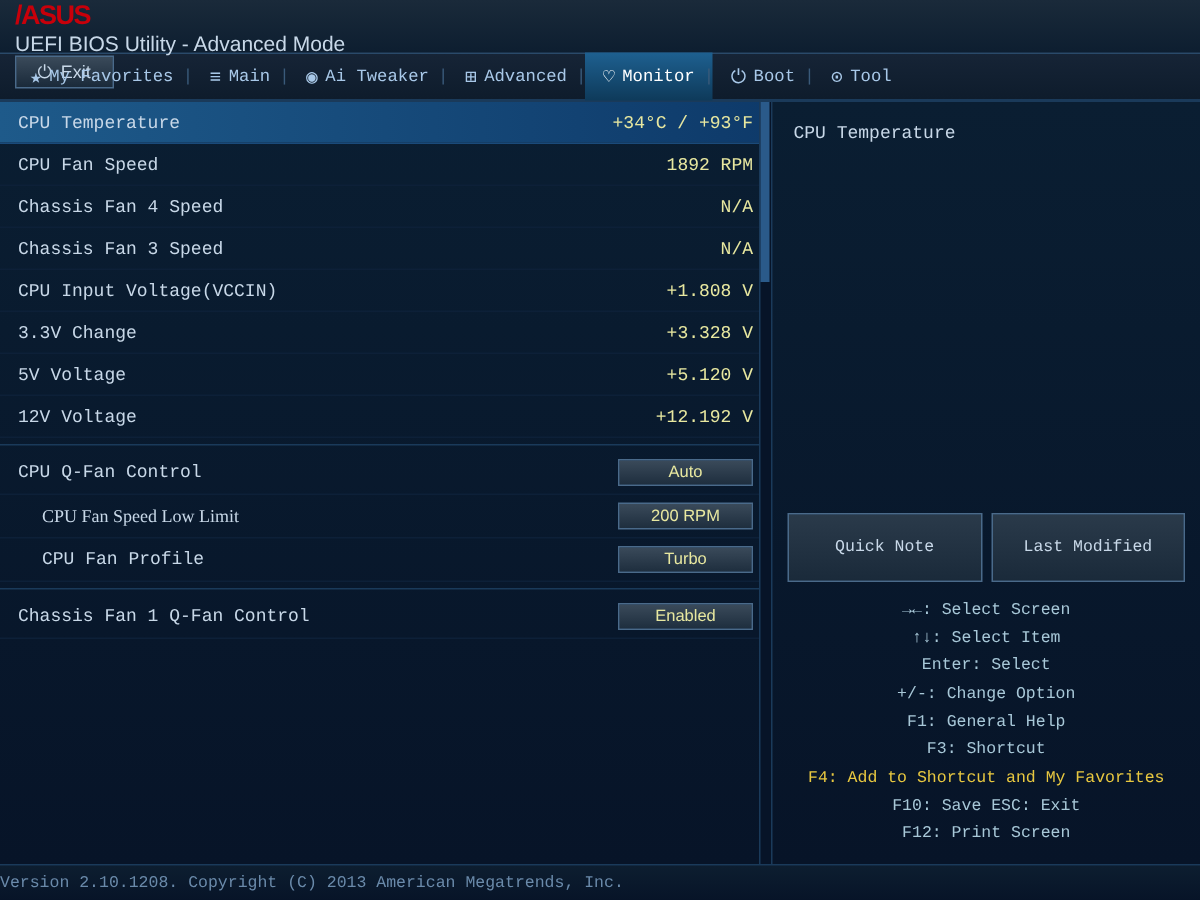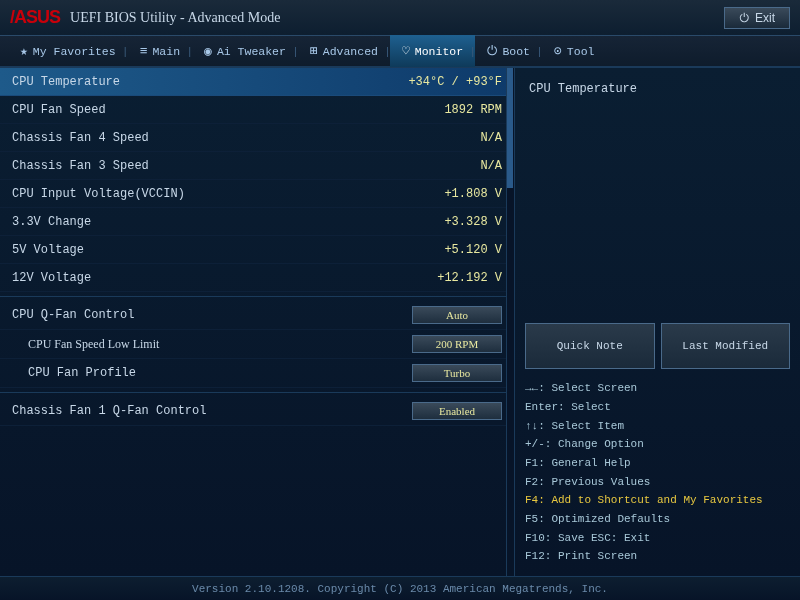--- a/index.html
+++ b/index.html
@@ -9,38 +9,39 @@
       background: #0a1628;
       font-family: 'Courier New', Courier, monospace;
       color: #c8d8e8;
       font-size: 12px;
       overflow: hidden;
     }
 
     
     #header {
       display: flex;
-      align-items: center;
+      align-items: flex-start;
       background: linear-gradient(180deg, #1a2a3a 0%, #0d1e30 100%);
       height: 36px;
       padding: 0 10px;
       border-bottom: 1px solid #2a4a6a;
+      flex-direction: column;
     }
     #asus-logo {
       color: #c8000a;
       font-size: 18px;
       font-weight: bold;
       font-family: Arial, sans-serif;
       letter-spacing: -1px;
       margin-right: 10px;
     }
     #header-title {
       color: #c8d8e8;
       font-size: 14px;
-      font-family: Liberation Serif, serif;
+      font-family: Liberation Sans, sans-serif;
       flex: 1;
     }
     #exit-btn {
       background: linear-gradient(180deg, #3a4a5a, #1a2a3a);
       border: 1px solid #4a6a8a;
       color: #c8d8e8;
       padding: 3px 14px;
       cursor: pointer;
       font-size: 12px;
       display: flex;
@@ -124,21 +125,21 @@
     }
 
     
     .btn-value {
       background: linear-gradient(180deg, #3a4a5a, #1e2e3e);
       border: 1px solid #4a6a8a;
       color: #e8e8a0;
       padding: 2px 16px;
       min-width: 90px;
       text-align: center;
-      font-family: Liberation Serif, serif;
+      font-family: Liberation Sans, sans-serif;
       font-size: 11px;
     }
     #scroll-thumb {
       width: 6px;
       height: 120px;
       background: #2a5a8a;
       position: absolute;
       top: 0;
     }
 
@@ -175,31 +176,31 @@
       cursor: pointer;
       font-size: 11px;
       font-family: 'Courier New', Courier, monospace;
       text-align: center;
     }
 
     #shortcuts {
       font-size: 11px;
       line-height: 1.7;
       color: #a8c8d8;
+      text-align: center;
     }
     .shortcut-f4 { color: #e8c840; }
 
     
     #footer {
       height: 24px;
       background: linear-gradient(180deg, #0d1e30, #071428);
       border-top: 1px solid #1a3a5a;
       display: flex;
       align-items: center;
-      justify-content: center;
       color: #6a8aaa;
       font-size: 11px;
     }
 
     
     #vert-scroll {
       position: absolute;
       right: 0;
       top: 0;
       bottom: 0;
@@ -320,27 +321,26 @@
       <div id="info-title">CPU Temperature</div>
     </div>
 
     <div id="action-buttons">
       <button class="action-btn">Quick Note</button>
       <button class="action-btn">Last Modified</button>
     </div>
 
     <div id="shortcuts">
       <div>→←: Select Screen</div>
+      <div>↑↓: Select Item</div>
       <div>Enter: Select</div>
-      <div>↑↓: Select Item</div>
       <div>+/-: Change Option</div>
       <div>F1: General Help</div>
-      <div>F2: Previous Values</div>
+      <div>F3: Shortcut</div>
       <div class="shortcut-f4">F4: Add to Shortcut and My Favorites</div>
-      <div>F5: Optimized Defaults</div>
       <div>F10: Save  ESC: Exit</div>
       <div>F12: Print Screen</div>
     </div>
   </div>
 
 </div>
 
 <div id="footer">
   <span>Version 2.10.1208. Copyright (C) 2013 American Megatrends, Inc.</span>
 </div>

